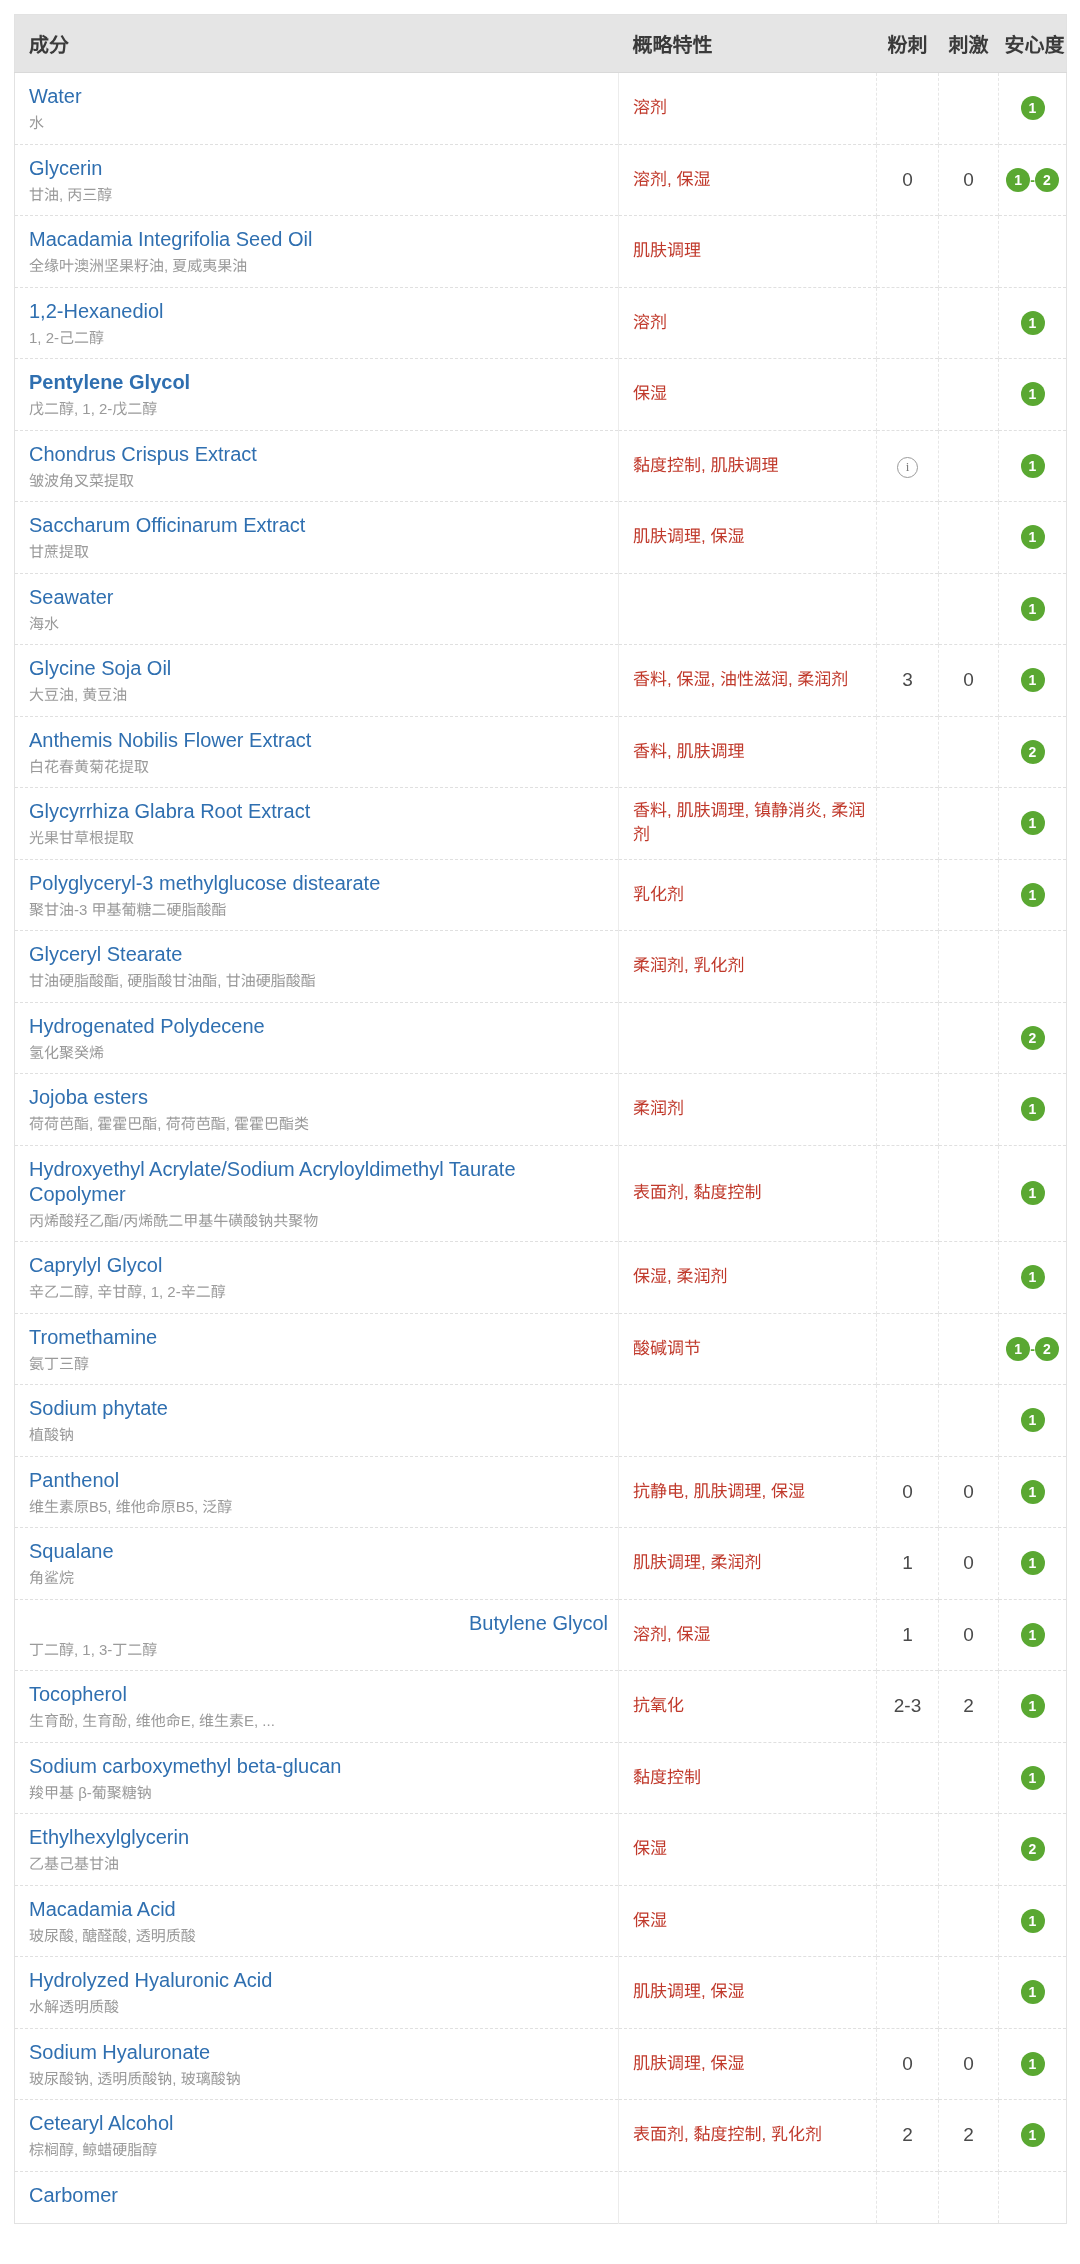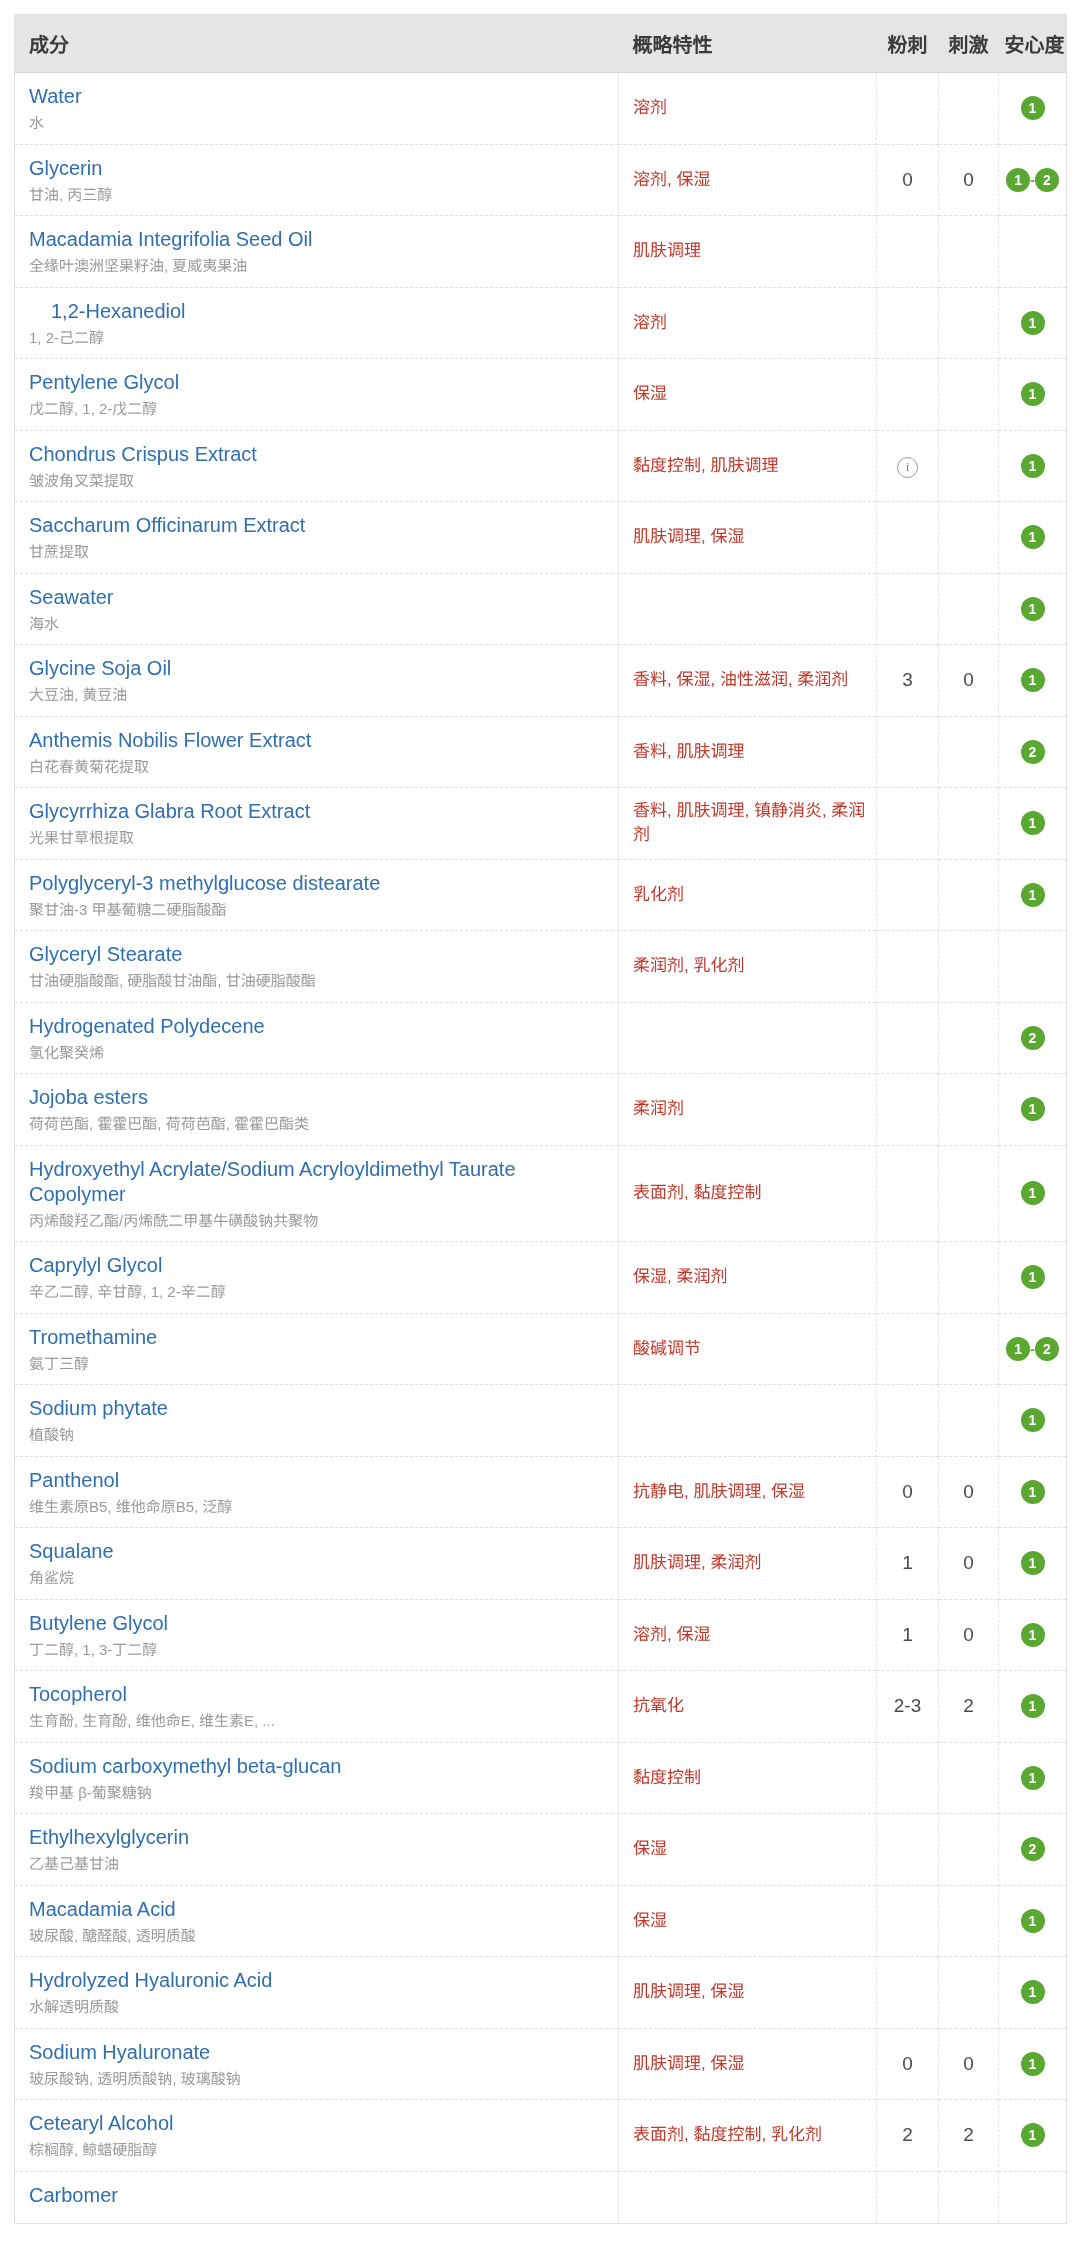--- a/index.html
+++ b/index.html
@@ -170,31 +170,31 @@
             <a class="ing-en" href="#" style="text-decoration: none;">Macadamia Integrifolia Seed Oil</a>
             <span class="ing-cn">全缘叶澳洲坚果籽油, 夏威夷果油</span>
           </td>
           <td class="feat-cell"><span class="feat-text">肌肤调理</span></td>
           <td class="num-cell"><span></span></td>
           <td class="num-cell"><span></span></td>
           <td class="safe-cell"></td>
         </tr>
         <tr>
           <td class="name-cell">
-            <a class="ing-en" href="#" style="text-decoration: none; margin-left: 22px;">1,2-Hexanediol</a>
+            <a class="ing-en" href="#" style="text-decoration: none;">1,2-Hexanediol</a>
             <span class="ing-cn">1, 2-己二醇</span>
           </td>
           <td class="feat-cell"><span class="feat-text">溶剂</span></td>
           <td class="num-cell"><span></span></td>
           <td class="num-cell"><span></span></td>
           <td class="safe-cell"><span class="badge">1</span></td>
         </tr>
         <tr>
           <td class="name-cell">
-            <a class="ing-en" href="#" style="text-decoration: none;">Pentylene Glycol</a>
+            <a class="ing-en" href="#" style="text-decoration: none; font-weight: bold;">Pentylene Glycol</a>
             <span class="ing-cn">戊二醇, 1, 2-戊二醇</span>
           </td>
           <td class="feat-cell"><span class="feat-text">保湿</span></td>
           <td class="num-cell"><span></span></td>
           <td class="num-cell"><span></span></td>
           <td class="safe-cell"><span class="badge">1</span></td>
         </tr>
         <tr>
           <td class="name-cell">
             <a class="ing-en" href="#" style="text-decoration: none;">Chondrus Crispus Extract</a>
@@ -350,21 +350,21 @@
             <a class="ing-en" href="#" style="text-decoration: none;">Squalane</a>
             <span class="ing-cn">角鲨烷</span>
           </td>
           <td class="feat-cell"><span class="feat-text">肌肤调理, 柔润剂</span></td>
           <td class="num-cell"><span>1</span></td>
           <td class="num-cell"><span>0</span></td>
           <td class="safe-cell"><span class="badge">1</span></td>
         </tr>
         <tr>
           <td class="name-cell">
-            <a class="ing-en" href="#" style="text-decoration: none;">Butylene Glycol</a>
+            <a class="ing-en" href="#" style="text-decoration: none; text-align: right;">Butylene Glycol</a>
             <span class="ing-cn">丁二醇, 1, 3-丁二醇</span>
           </td>
           <td class="feat-cell"><span class="feat-text">溶剂, 保湿</span></td>
           <td class="num-cell"><span>1</span></td>
           <td class="num-cell"><span>0</span></td>
           <td class="safe-cell"><span class="badge">1</span></td>
         </tr>
         <tr>
           <td class="name-cell">
             <a class="ing-en" href="#" style="text-decoration: none;">Tocopherol</a>

